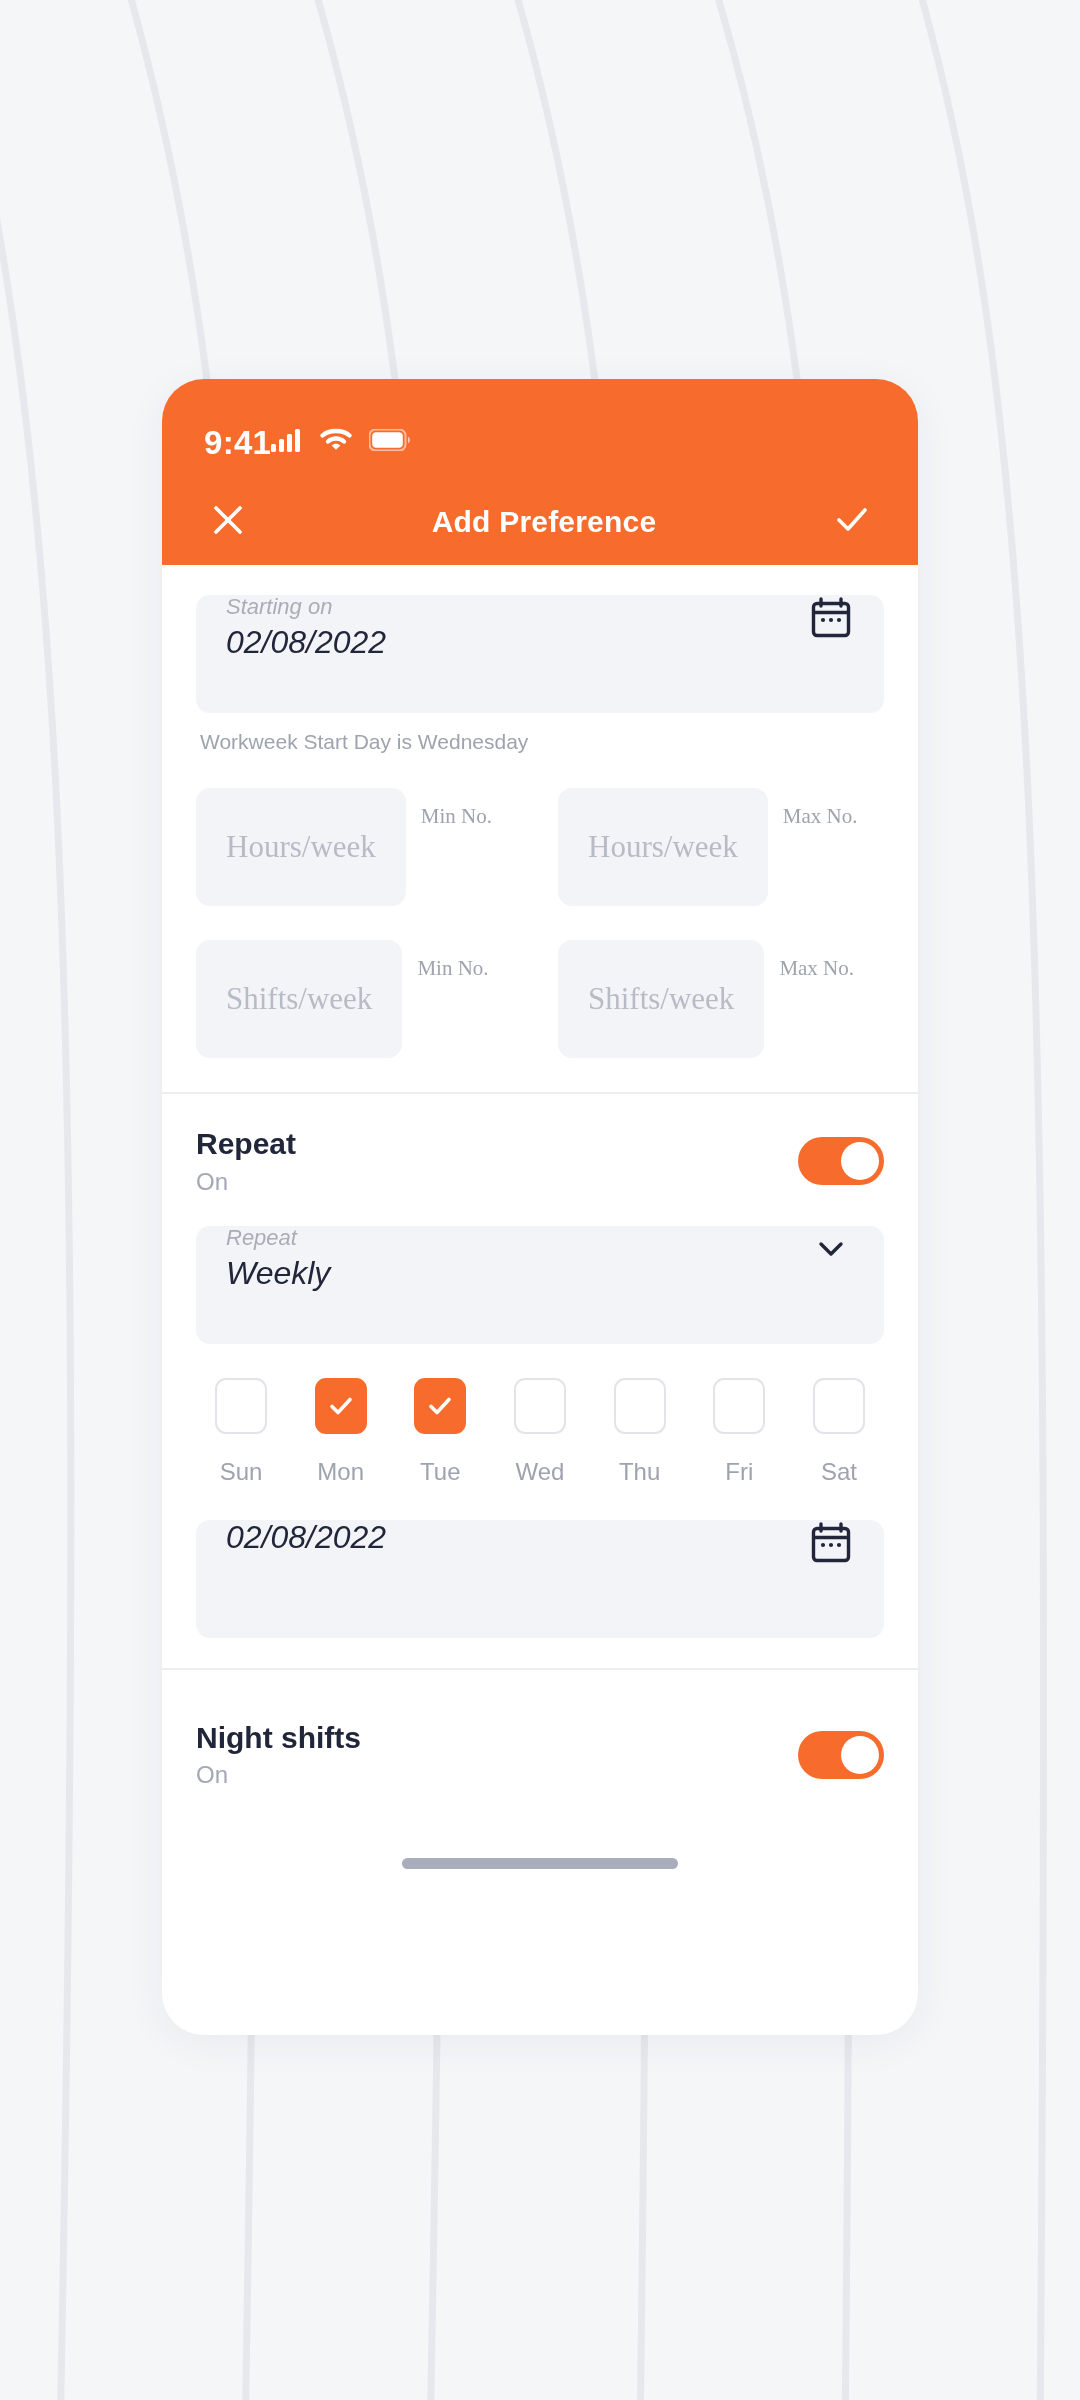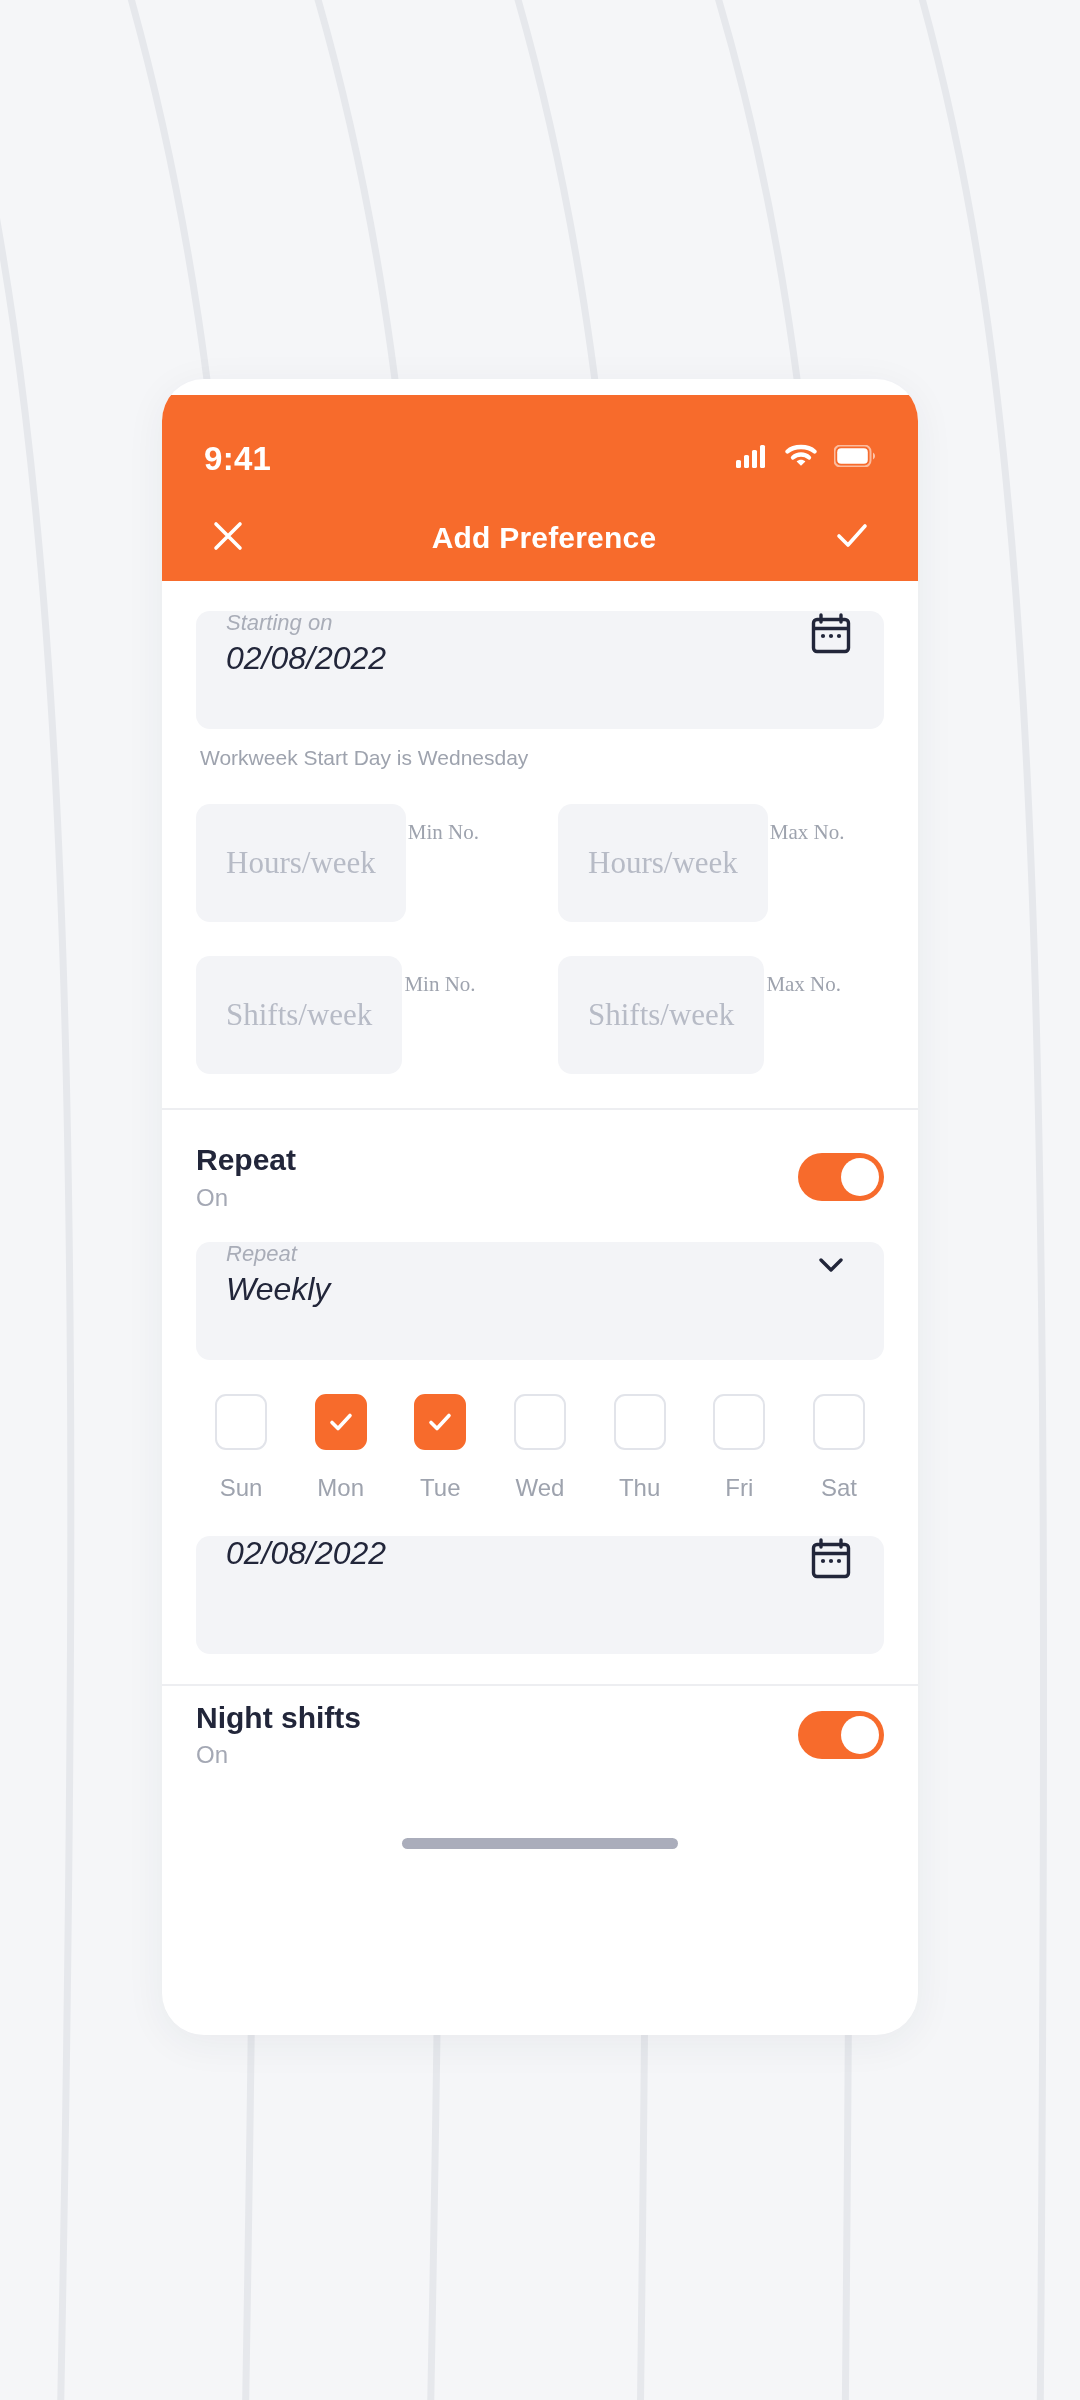--- a/index.html
+++ b/index.html
@@ -20,23 +20,22 @@
     border-radius:42px;
     overflow:hidden;
     background:#ffffff;
     box-shadow:0 8px 40px rgba(40,45,70,0.06);
   }
 
   
   .topbar { background:#F76B2C; color:#fff; }
   .statusbar {
     height:100px;
-    display:flex; align-items:center; justify-content:space-between;
+    display:flex; align-items:center; 
     padding:26px 42px 0 42px;
-    margin-top:16px;
   }
   .status-time {
     font-size:33px; font-weight:700; letter-spacing:.3px;
     line-height:1;
   }
   .status-icons { display:flex; align-items:center; gap:17px; }
   .navbar {
     height:86px;
     display:flex; align-items:center;
     padding:0 40px;
@@ -53,21 +52,21 @@
     display:flex; align-items:center; justify-content:center;
     position:relative; z-index:2;
   }
   .nav-spacer { flex:1; }
 
   
   .section { background:#fff; padding:0 34px; }
   .section + .section { border-top:2px solid #edeef1; }
   .sec-top { padding-top:30px; padding-bottom:34px; }
   .sec-repeat { padding-top:34px; padding-bottom:30px; }
-  .sec-night { padding-top:16px; padding-bottom:28px; }
+  .sec-night { padding-top:52px; padding-bottom:28px; }
 
   
   .field {
     background:#f3f4f7;
     border-radius:14px;
     height:118px;
     display:flex; align-items:flex-start;
     padding:0 30px;
     position:relative;
     font-style:italic;
@@ -86,21 +85,21 @@
   .row2 { display:flex; gap:36px; margin-top:34px; }
   .col { flex:1; display:flex; flex-direction:row;font-family:Liberation Serif, serif; }
   .input-box {
     background:#f3f4f7;
     border-radius:14px;
     height:118px;
     display:flex; align-items:center;
     padding:0 30px;
   }
   .input-ph { font-size:31px; color:#b7bbc6; }
-  .sub-label { font-size:21px; color:#9ea3ae; margin:16px 2px 0 2px; }
+  .sub-label { font-size:21px; color:#9ea3ae; margin:16px 2px 0 15px; }
 
   
   .toggle-row { display:flex; align-items:center; justify-content:space-between; }
   .toggle-texts { display:flex; flex-direction:column; gap:9px; }
   .toggle-title { font-size:30px; font-weight:700; color:#22263a; line-height:1.05; }
   .toggle-state { font-size:24px; color:#a4a8b4; line-height:1.05; }
   .switch {
     width:86px; height:48px; border-radius:26px;
     background:#F76B2C;
     position:relative; flex:none;

